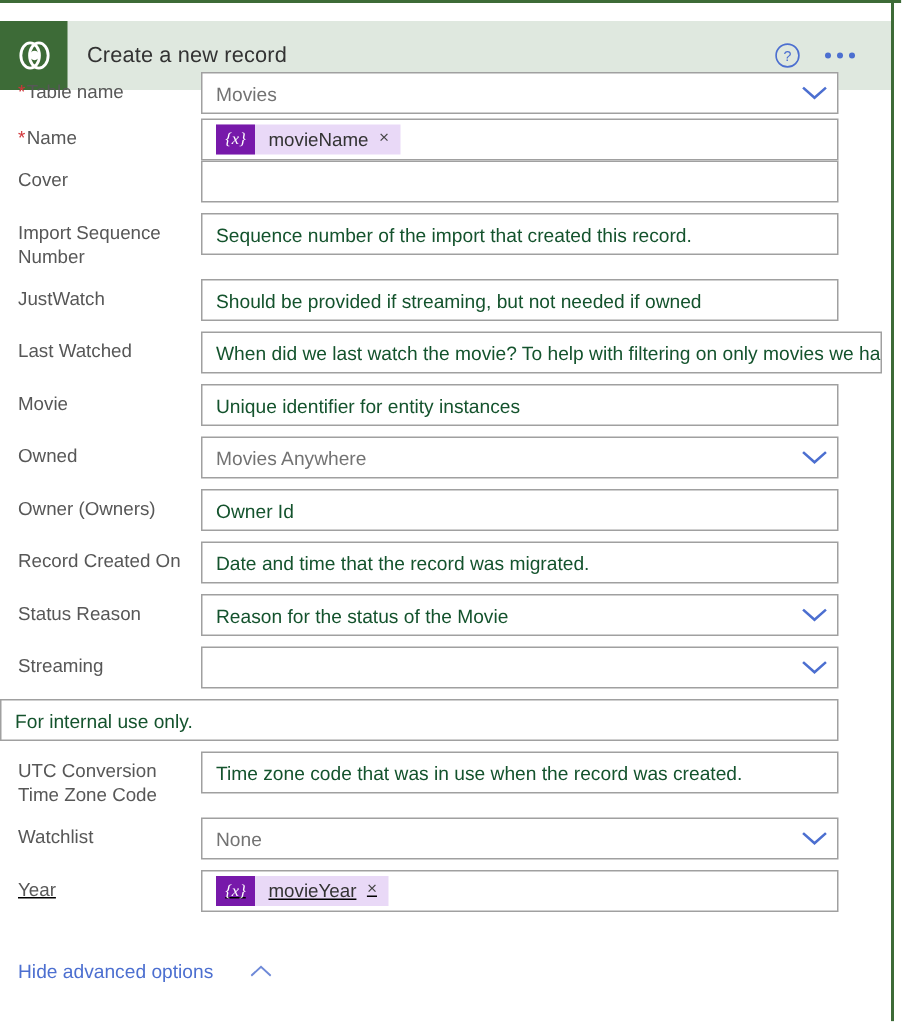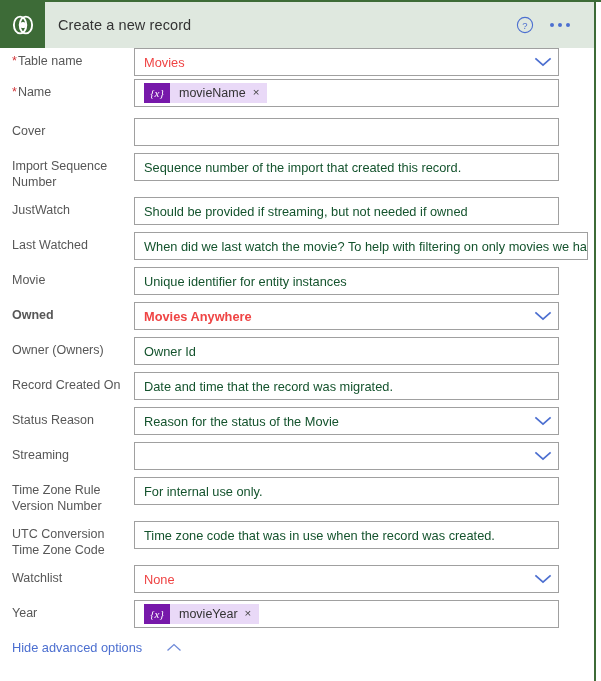--- a/index.html
+++ b/index.html
@@ -32,21 +32,21 @@
   .card-edge-right {
     position: absolute;
     right: 5px; top: 0;
     width: 2px; height: 681px;
     background: #3d6b37;
   }
 
   
   .header {
     position: absolute;
-    left: 0; top: 2px;
+    left: 0; top: 14px;
     width: 594px;
     height: 46px;
     background: #dfe8df;
     display: flex;
     align-items: center;
     box-sizing: border-box;
   }
   .app-icon {
     width: 45px;
     height: 46px;
@@ -145,21 +145,21 @@
 
   .field-text {
     padding-left: 9px;
     font-size: 12.8px;
     color: #14532d;
     white-space: nowrap;
     flex: 1 1 auto;
     overflow: hidden;
   }
   .field-text.value {
-    color: #ef4444;
+    color: #737373;
   }
 
   .chev {
     flex: 0 0 auto;
     width: 30px;
     display: flex;
     align-items: center;
     justify-content: center;
   }
   .chev svg { display: block; }
@@ -257,21 +257,21 @@
           <div class="field dropdown">
             <span class="field-text value">Movies</span>
             <span class="chev">
               <svg width="20" height="12" viewBox="0 0 20 12" aria-hidden="true">
                 <polyline points="3,3 10,9.2 17,3" fill="none" stroke="#4c6fd0" stroke-width="1.7" stroke-linecap="square"></polyline>
               </svg>
             </span>
           </div>
         </div>
       </div>
-      <div class="row" style="margin-bottom: 11px;">
+      <div class="row" style="margin-bottom: 0;">
         <div class="label"><span class="req">*</span><span>Name</span></div>
         <div class="field-wrap">
           <div class="field">
             <span class="token">
               <span class="token-badge">{x}</span>
               <span class="token-label">movieName</span>
               <span class="token-x">×</span>
             </span>
           </div>
         </div>
@@ -309,21 +309,21 @@
         </div>
       </div>
       <div class="row" style="margin-bottom: 7px;">
         <div class="label"><span>Movie</span></div>
         <div class="field-wrap">
           <div class="field">
             <span class="field-text">Unique identifier for entity instances</span>
           </div>
         </div>
       </div>
-      <div class="row" style="margin-bottom: 7px; font-weight: bold;">
+      <div class="row" style="margin-bottom: 7px;">
         <div class="label"><span>Owned</span></div>
         <div class="field-wrap">
           <div class="field dropdown">
             <span class="field-text value">Movies Anywhere</span>
             <span class="chev">
               <svg width="20" height="12" viewBox="0 0 20 12" aria-hidden="true">
                 <polyline points="3,3 10,9.2 17,3" fill="none" stroke="#4c6fd0" stroke-width="1.7" stroke-linecap="square"></polyline>
               </svg>
             </span>
           </div>
@@ -365,21 +365,20 @@
             <span class="field-text"></span>
             <span class="chev">
               <svg width="20" height="12" viewBox="0 0 20 12" aria-hidden="true">
                 <polyline points="3,3 10,9.2 17,3" fill="none" stroke="#4c6fd0" stroke-width="1.7" stroke-linecap="square"></polyline>
               </svg>
             </span>
           </div>
         </div>
       </div>
       <div class="row" style="margin-bottom: 7px;">
-        <div class="label"><span>Time Zone Rule Version Number</span></div>
         <div class="field-wrap">
           <div class="field">
             <span class="field-text">For internal use only.</span>
           </div>
         </div>
       </div>
       <div class="row" style="margin-bottom: 7px;">
         <div class="label"><span>UTC Conversion Time Zone Code</span></div>
         <div class="field-wrap">
           <div class="field">
@@ -393,21 +392,21 @@
           <div class="field dropdown">
             <span class="field-text value">None</span>
             <span class="chev">
               <svg width="20" height="12" viewBox="0 0 20 12" aria-hidden="true">
                 <polyline points="3,3 10,9.2 17,3" fill="none" stroke="#4c6fd0" stroke-width="1.7" stroke-linecap="square"></polyline>
               </svg>
             </span>
           </div>
         </div>
       </div>
-      <div class="row" style="margin-bottom: 0;">
+      <div class="row" style="margin-bottom: 0; text-decoration: underline;">
         <div class="label"><span>Year</span></div>
         <div class="field-wrap">
           <div class="field">
             <span class="token">
               <span class="token-badge">{x}</span>
               <span class="token-label">movieYear</span>
               <span class="token-x">×</span>
             </span>
           </div>
         </div>

